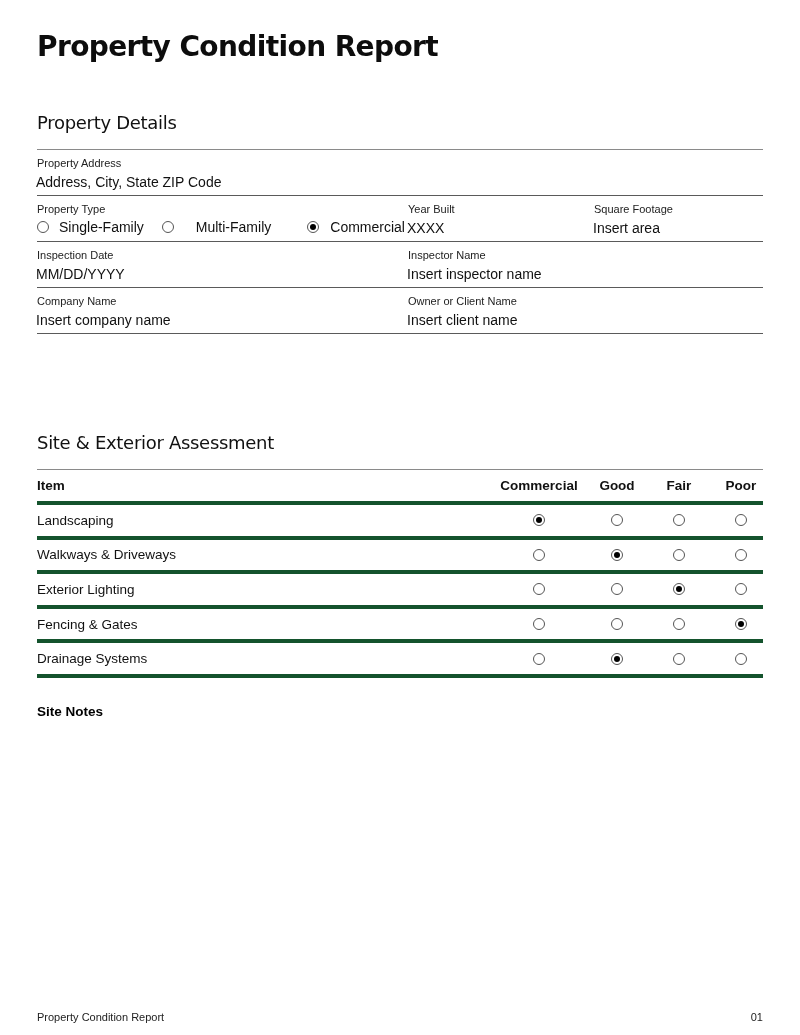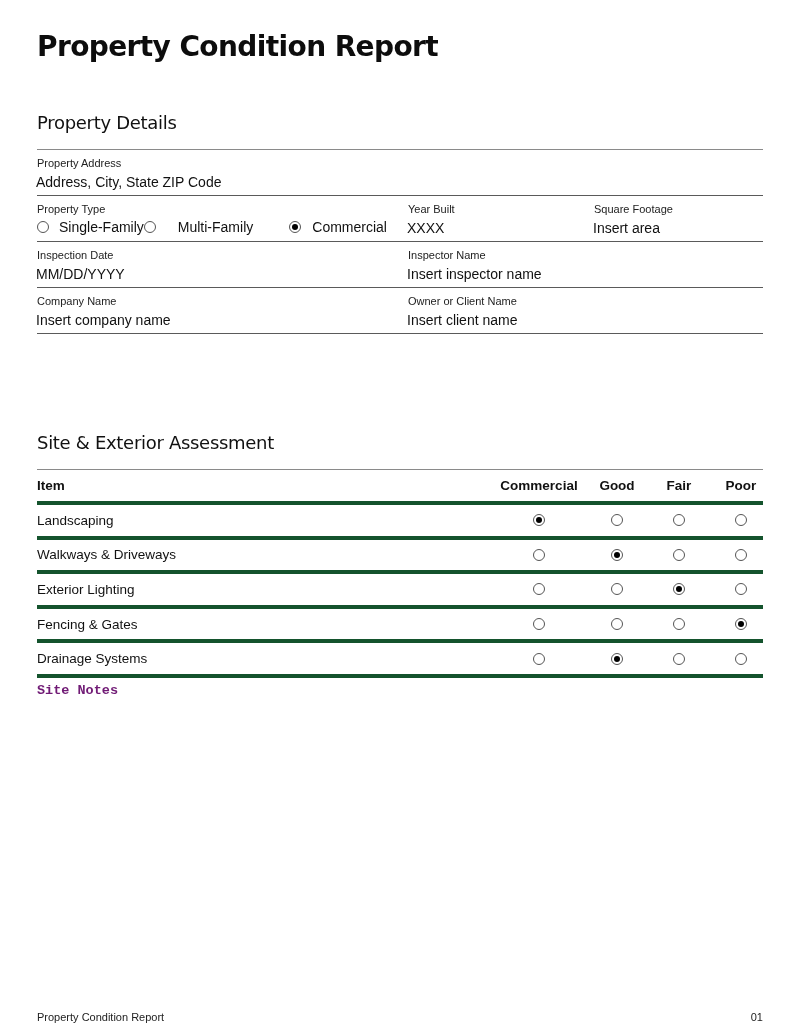--- a/index.html
+++ b/index.html
@@ -21,21 +21,21 @@
   .radio .dot { width: 6px; height: 6px; border-radius: 50%; background: #000; }
 
   .assess { position: absolute; left: 37px; top: 469px; width: 726px; border-top: 1px solid #8a8a8a; }
   .arow { position: relative; height: 34.6px; border-bottom: 4px solid #14532d; }
   .arow.head { height: 35px; }
   .acell { position: absolute; top: 0; height: 100%; display: flex; align-items: center; font-size: 13.5px; color: #111; }
   .acell.item { left: 0; }
   .acell.col { justify-content: center; width: 60px; }
   .head .acell { font-weight: 600; font-size: 13.5px; }
 
-  .site-notes { position: absolute; left: 37px; top: 683px; font-size: 13.5px; font-weight: 600; color: #701a75; font-family: Liberation Mono, monospace; }
+  .site-notes { position: absolute; left: 37px; top: 704px; font-size: 13.5px; font-weight: 600; color: #000000; }
 
   .footer-left { position: absolute; left: 37px; top: 1011px; font-size: 11px; color: #222; }
   .footer-right { position: absolute; right: 37px; top: 1011px; font-size: 11px; color: #222; }
 </style>
 </head>
 <body>
 
 <h1 class="page-title">Property Condition Report</h1>
 
 <h2 class="section-title" style="top:112px;">Property Details</h2>
@@ -45,21 +45,21 @@
     <div class="field" style="left:0;">
       <span class="flabel">Property Address</span>
       <span class="fvalue">Address, City, State ZIP Code</span>
     </div>
   </div>
 
   <div class="drow">
     <div class="field" style="left:0;">
       <span class="flabel">Property Type</span>
       <div class="radio-group">
-        <label class="radio-opt" style="align-items:center;">
+        <label class="radio-opt" style="margin-right:18px;align-items:center;">
           <span class="radio"></span>
           <span style="margin-left:10px;">Single-Family</span>
         </label>
         <label class="radio-opt" style="margin-right:36px;gap:11px;">
           <span class="radio"></span>
           <span style="margin-left:11px;">Multi-Family</span>
         </label>
         <label class="radio-opt">
           <span class="radio">
               <span class="dot"></span>

